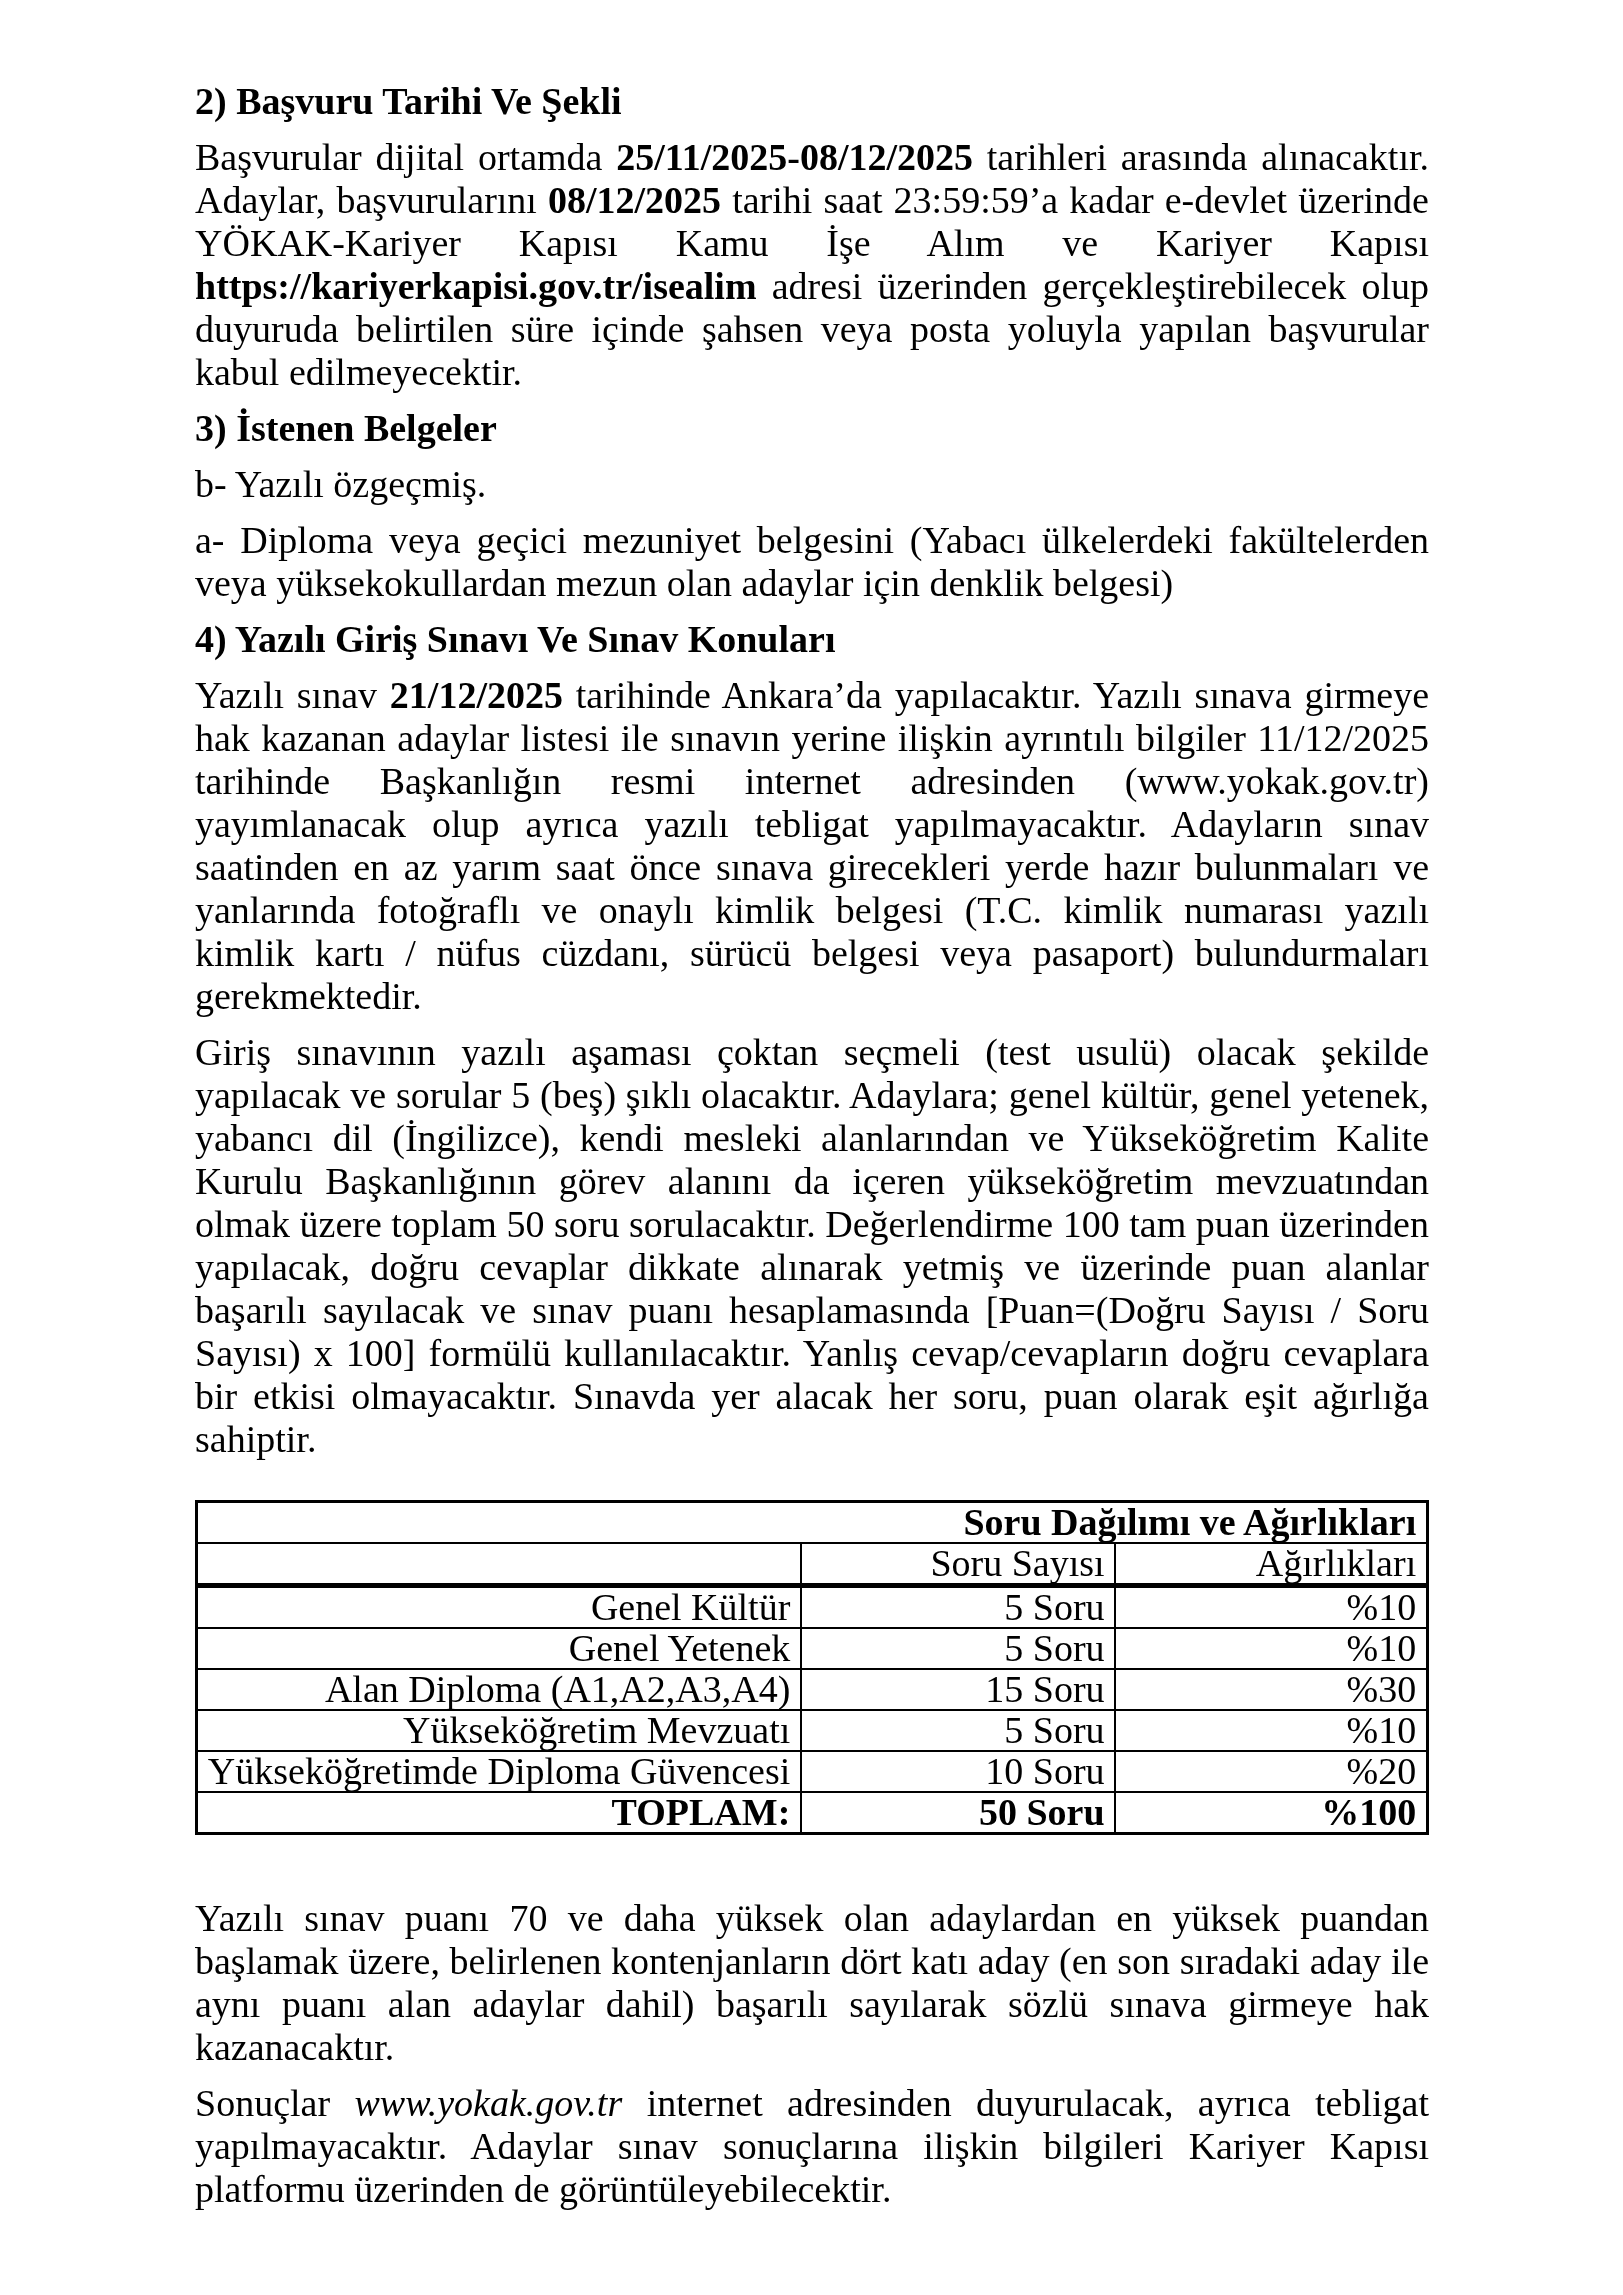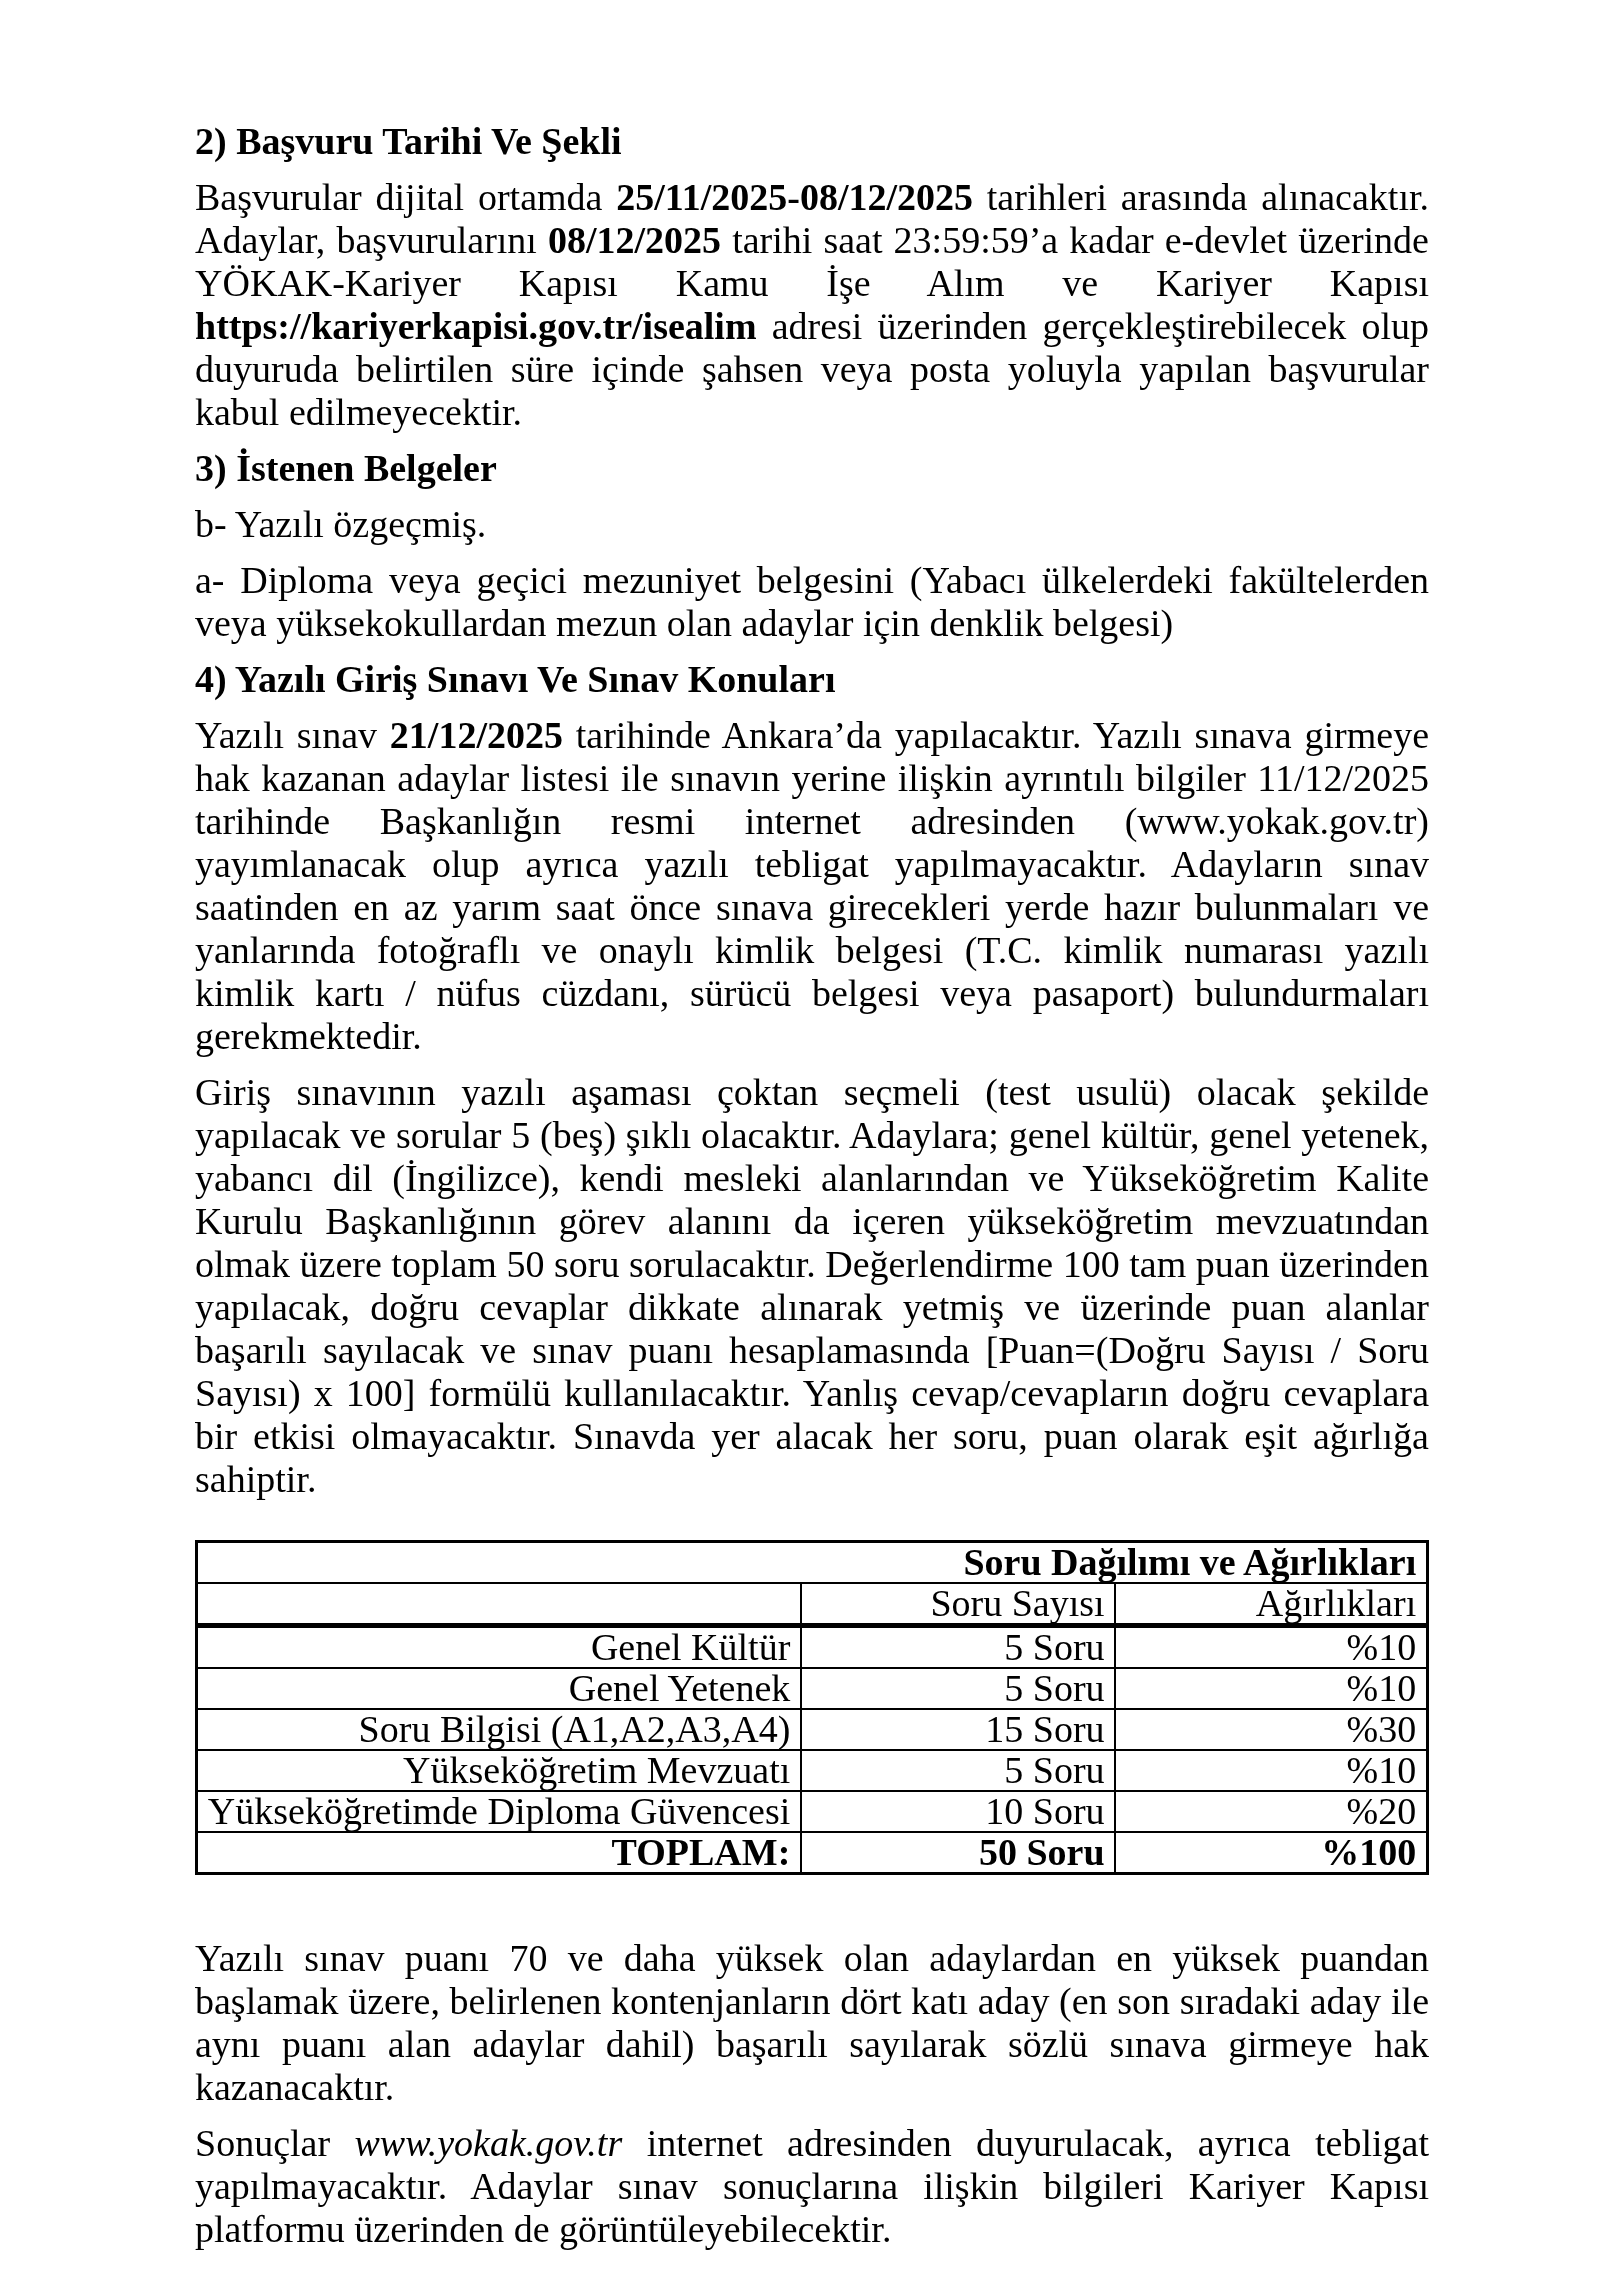--- a/index.html
+++ b/index.html
@@ -2,21 +2,21 @@
 <html style="font-size:10.5px"><head>
 <meta charset="utf-8">
 <style>
   html, body { margin: 0; padding: 0; background: #e8e8e8; }
   .page {
     position: relative;
     width: 1623px;
     height: 2295px;
     background: #ffffff;
     box-sizing: border-box;
-    padding: 120px 194px 0 195px;
+    padding: 80px 194px 0 195px;
     font-family: "Liberation Serif", "DejaVu Serif", serif;
     font-size: 38px;
     line-height: 43px;
     color: #000000;
     overflow: hidden;
   }
   .heading {
     font-weight: bold;
     margin: 0 0 13px 0;
     text-align: left;
@@ -95,21 +95,21 @@
         <td>Genel Kültür</td>
         <td>5 Soru</td>
         <td>%10</td>
       </tr>
       <tr>
         <td>Genel Yetenek</td>
         <td>5 Soru</td>
         <td>%10</td>
       </tr>
       <tr>
-        <td>Soru Bilgisi (A1,A2,A3,A4)</td>
+        <td>Alan Diploma (A1,A2,A3,A4)</td>
         <td>15 Soru</td>
         <td>%30</td>
       </tr>
       <tr>
         <td>Yükseköğretim Mevzuatı</td>
         <td>5 Soru</td>
         <td>%10</td>
       </tr>
       <tr>
         <td>Yükseköğretimde Diploma Güvencesi</td>

